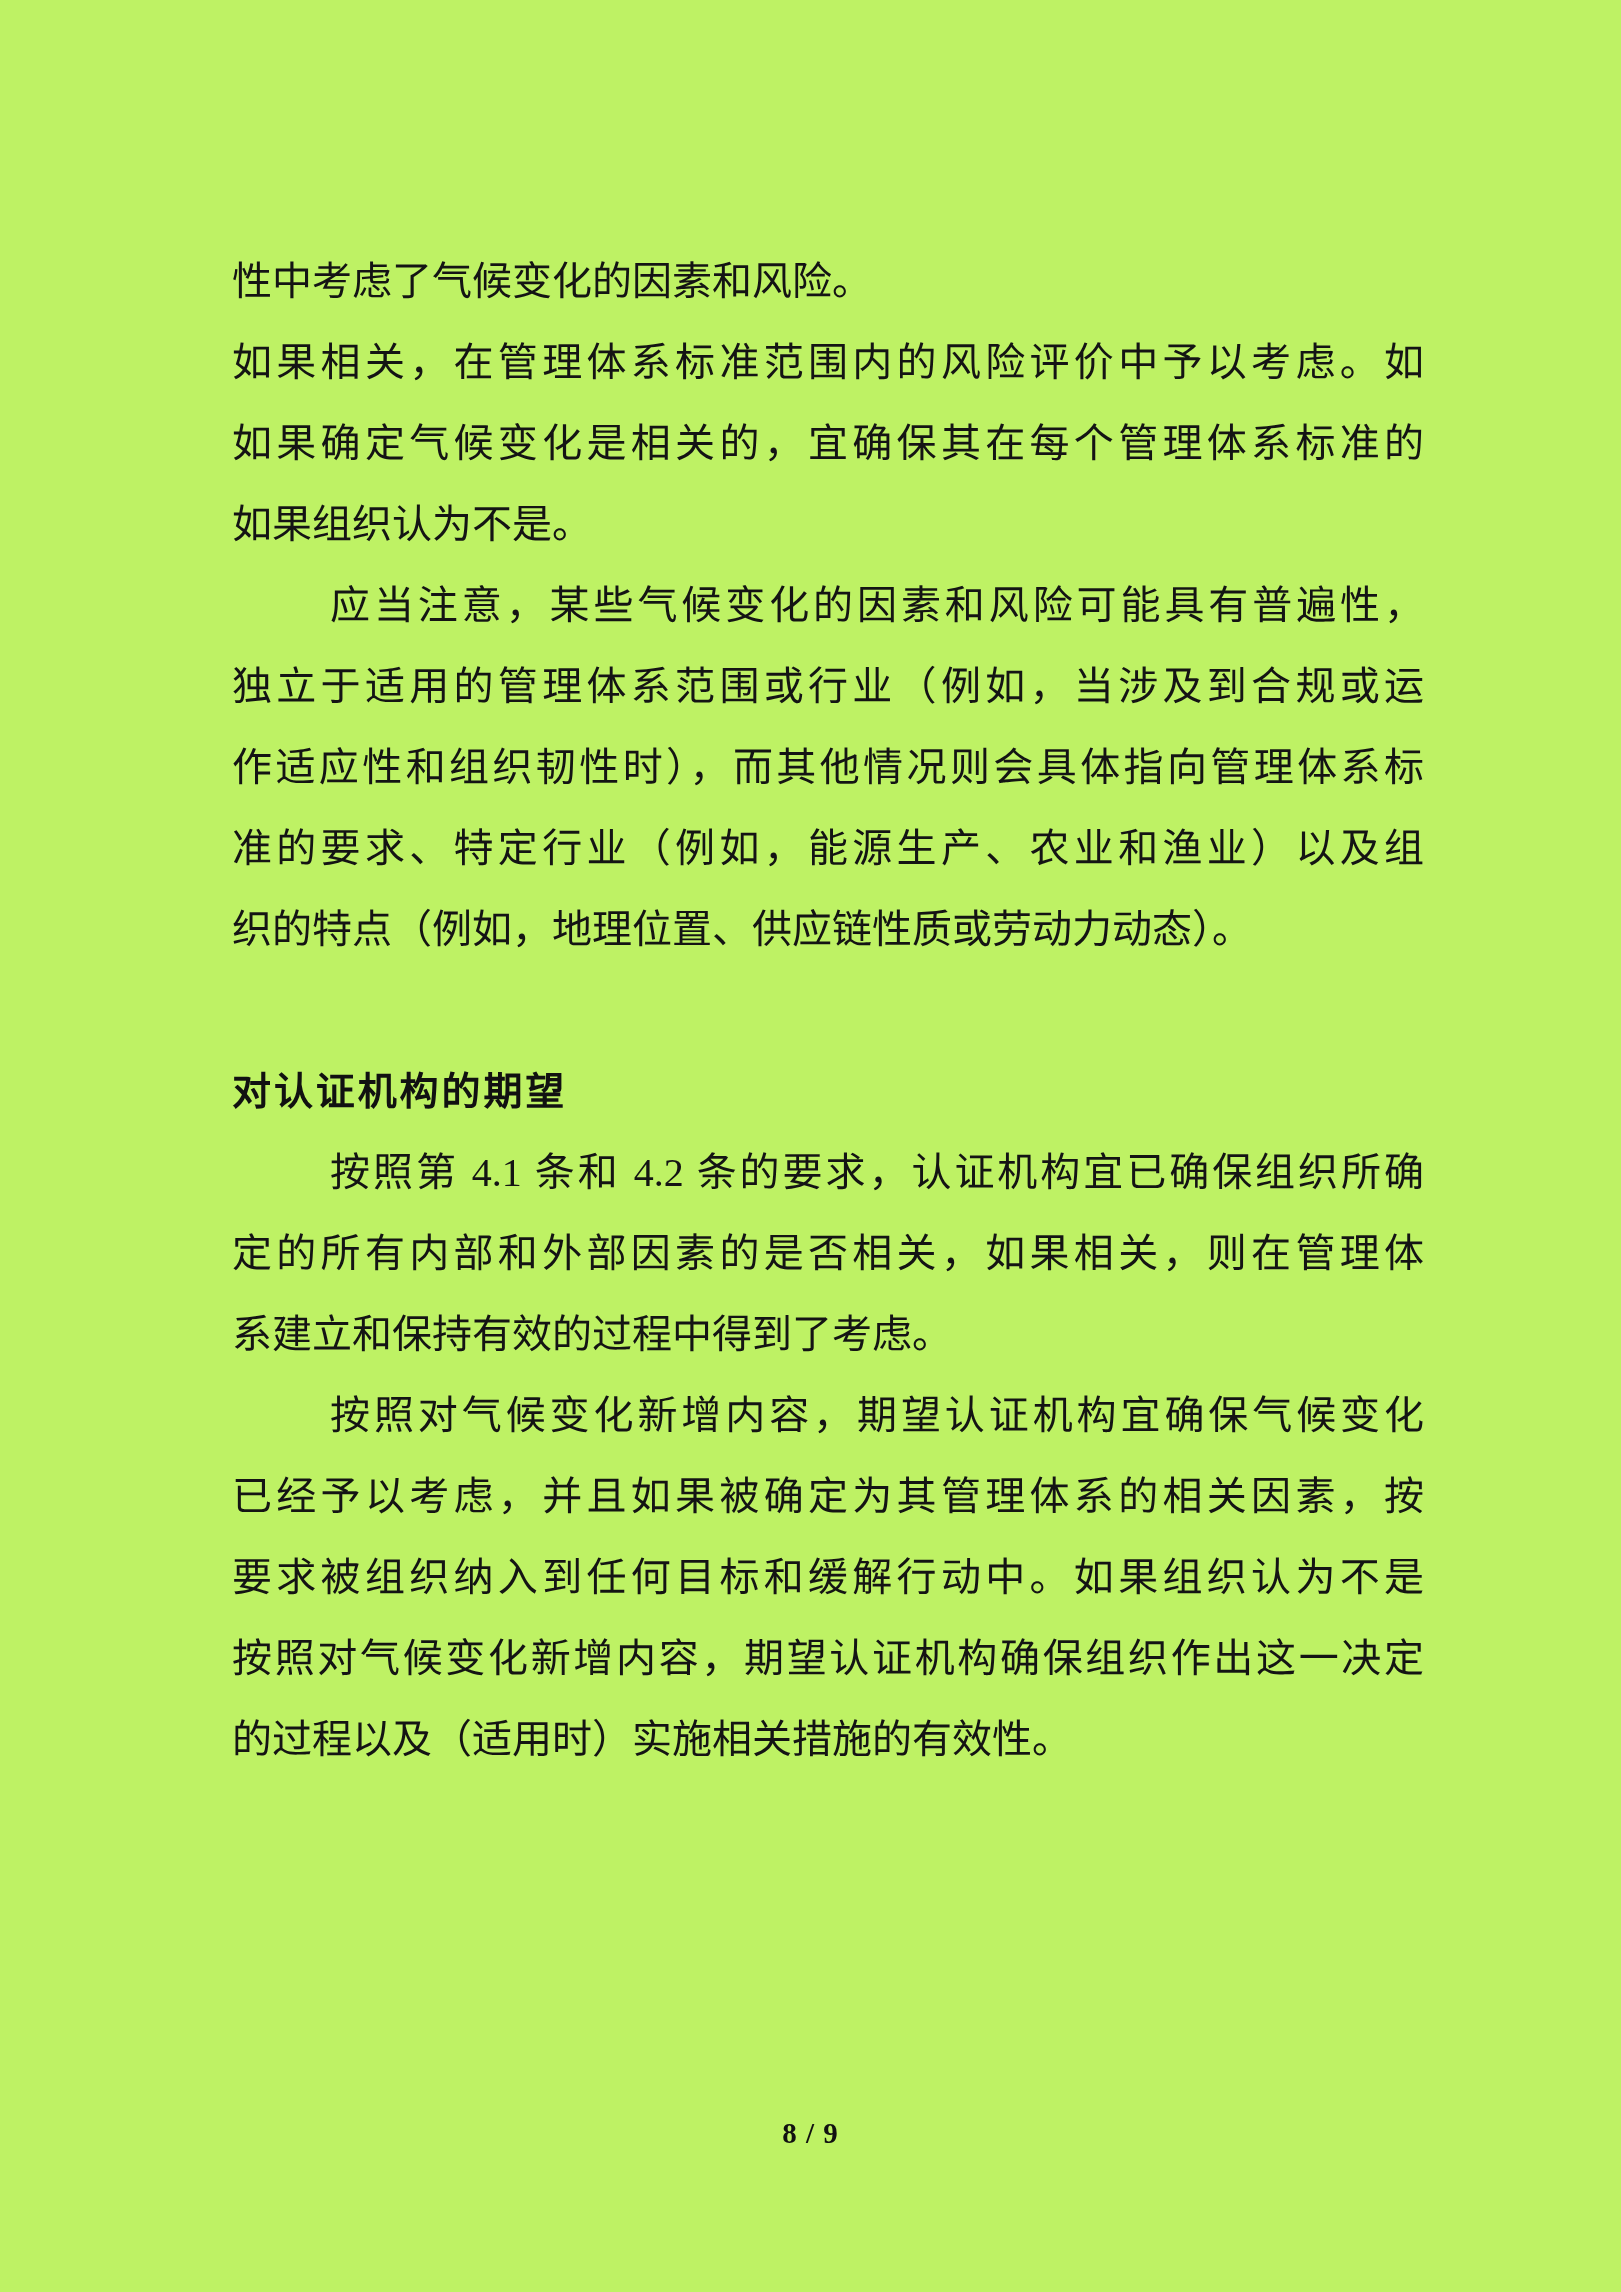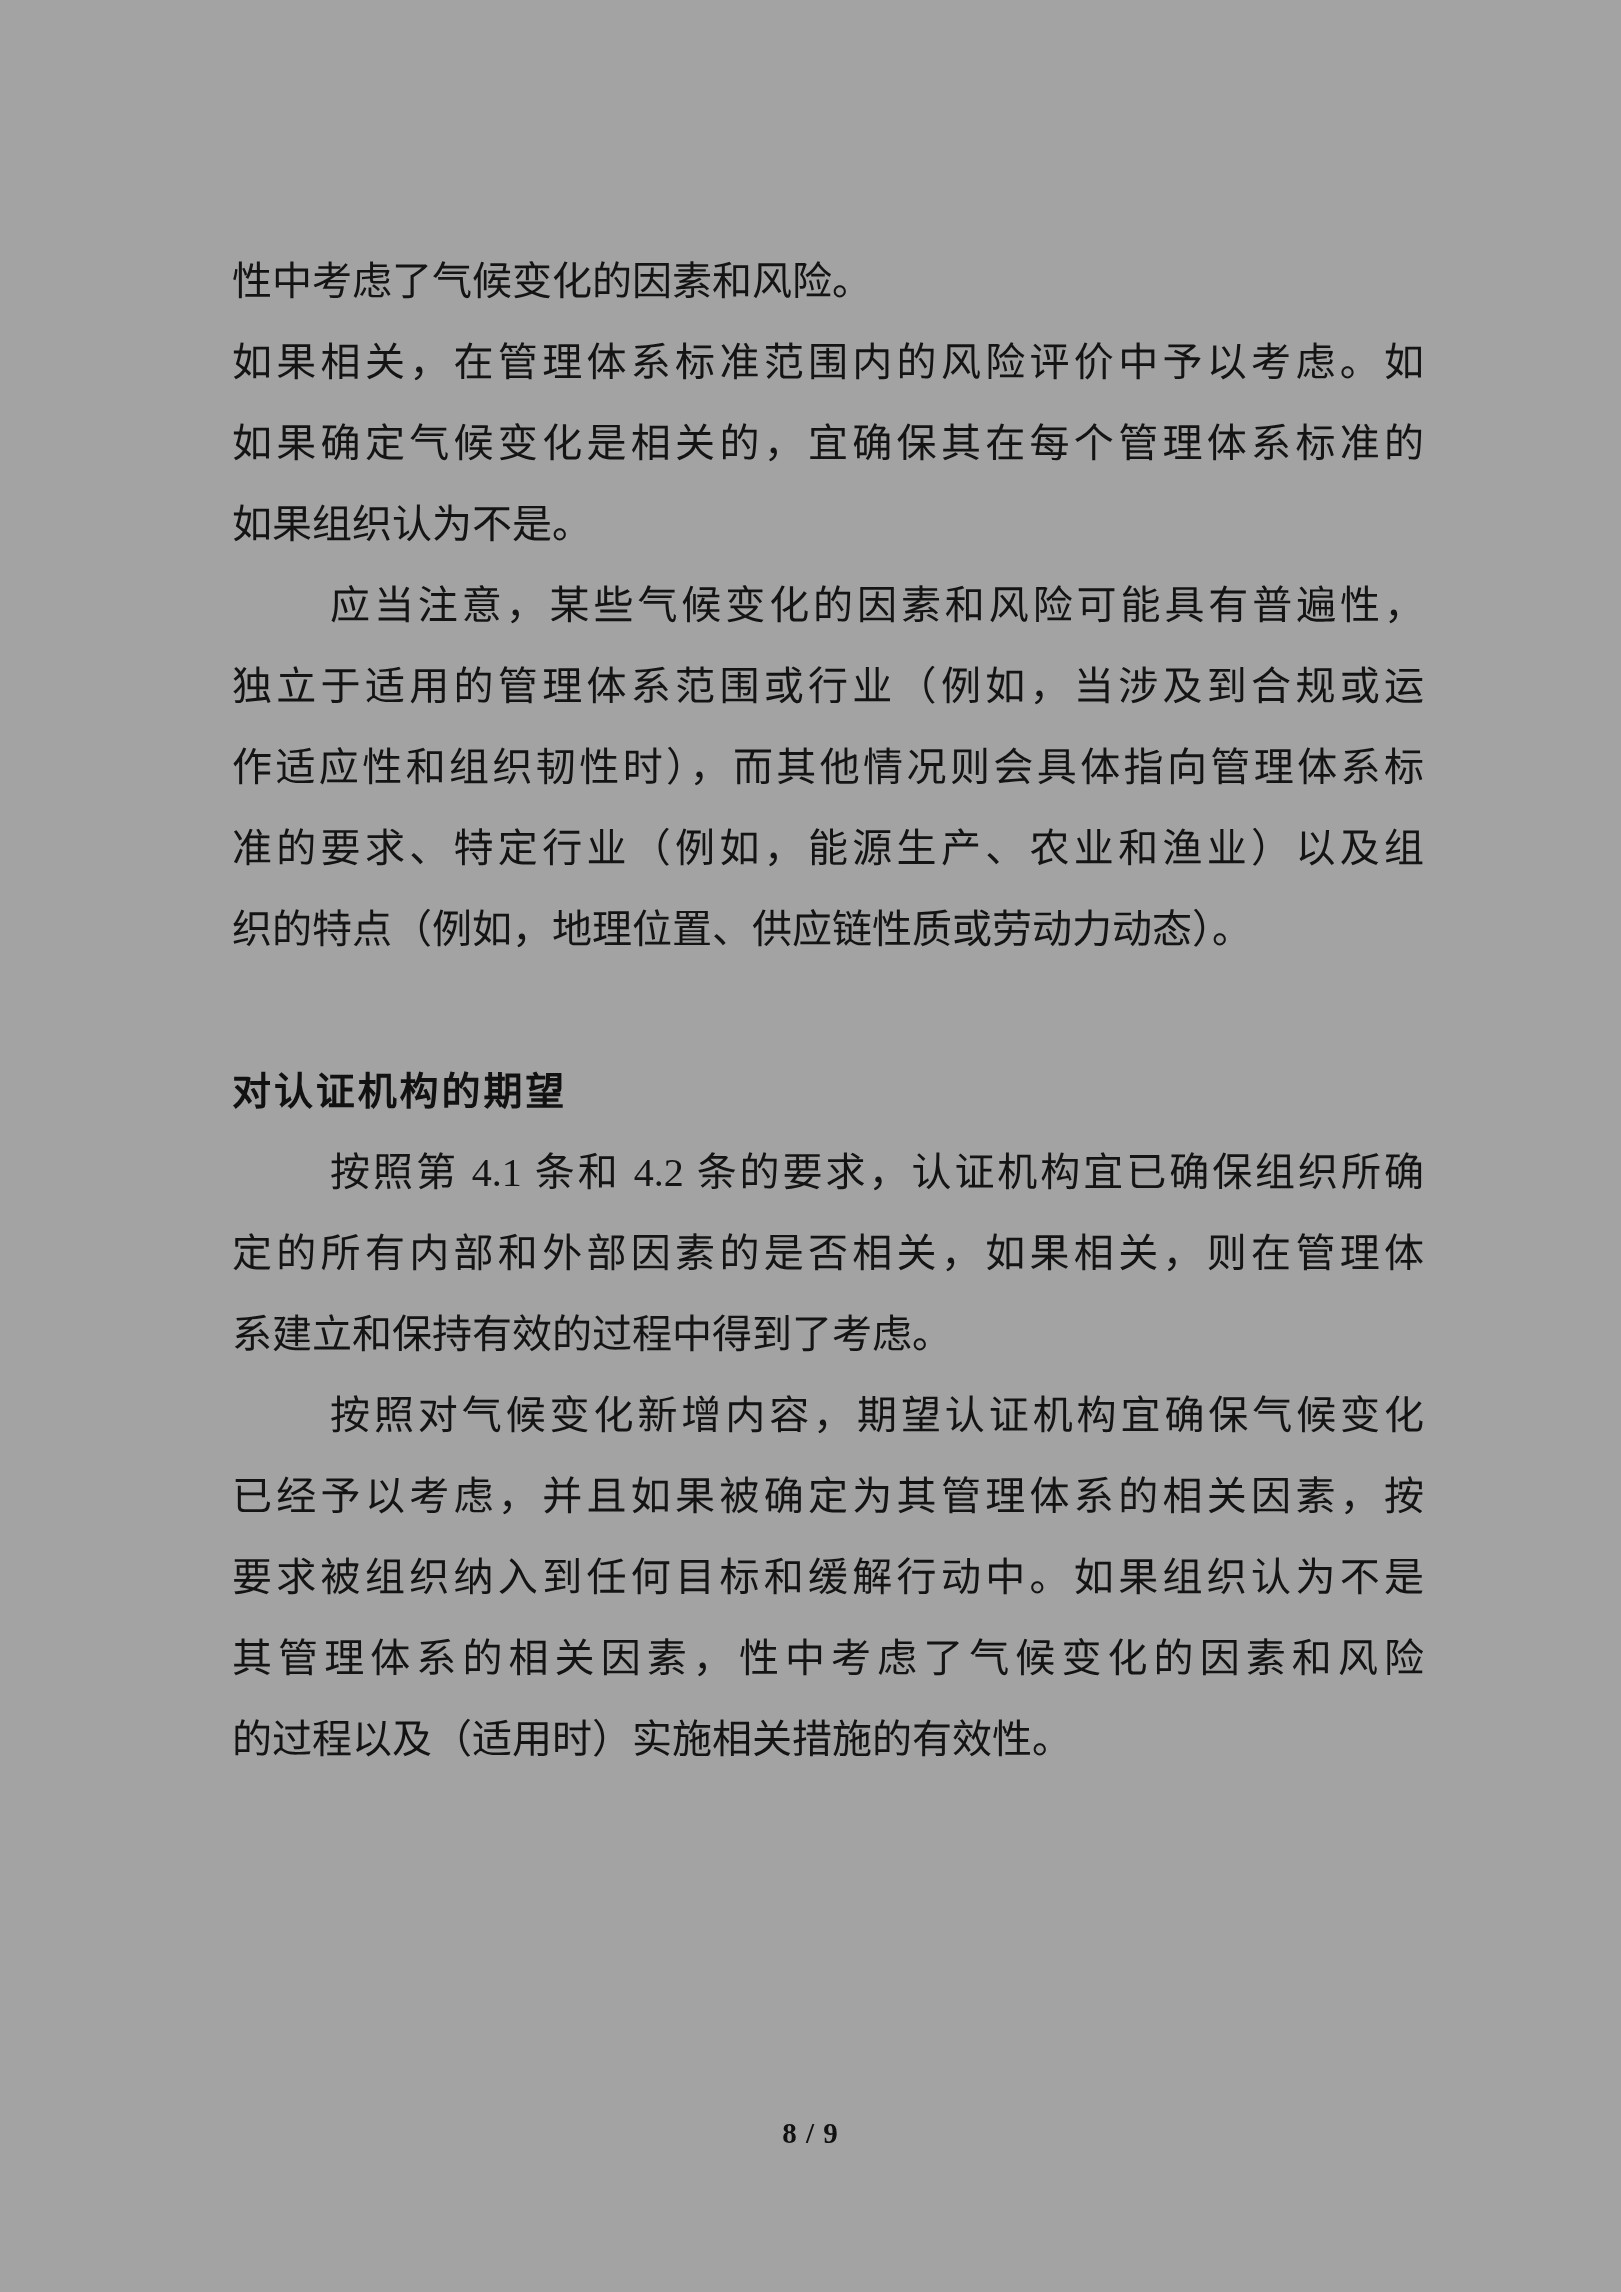--- a/index.html
+++ b/index.html
@@ -10,21 +10,21 @@
     width: 1621px;
     height: 2293px;
     background: #ffffff;
     position: relative;
     overflow: hidden;
     font-family: "Liberation Serif", "DejaVu Serif", serif;
   }
   .page {
     position: absolute;
     inset: 0;
-    background: #a3a3a3;
+    background: #bef264;
     text-decoration: underline;
   }
   .content {
     position: absolute;
     left: 232px;
     top: 241px;
     width: 1192px;
     color: #141414;
     font-size: 40px;
     line-height: 81px;
@@ -93,21 +93,21 @@
       <h2 class="heading">对认证机构的期望</h2>
       <div class="para">
         <div class="line indent">按照第 4.1 条和 4.2 条的要求，认证机构宜已确保组织所确</div>
         <div class="line">定的所有内部和外部因素的是否相关，如果相关，则在管理体</div>
         <div class="line end">系建立和保持有效的过程中得到了考虑。</div>
       </div>
       <div class="para">
         <div class="line indent">按照对气候变化新增内容，期望认证机构宜确保气候变化</div>
         <div class="line">已经予以考虑，并且如果被确定为其管理体系的相关因素，按</div>
         <div class="line">要求被组织纳入到任何目标和缓解行动中。如果组织认为不是</div>
-        <div class="line">其管理体系的相关因素，性中考虑了气候变化的因素和风险</div>
+        <div class="line">按照对气候变化新增内容，期望认证机构确保组织作出这一决定</div>
         <div class="line end">的过程以及（适用时）实施相关措施的有效性。</div>
       </div>
     </main>
   <footer class="footer">
     <span class="page-number">8 / 9</span>
   </footer>
 </div>
 
 
 </body></html>

